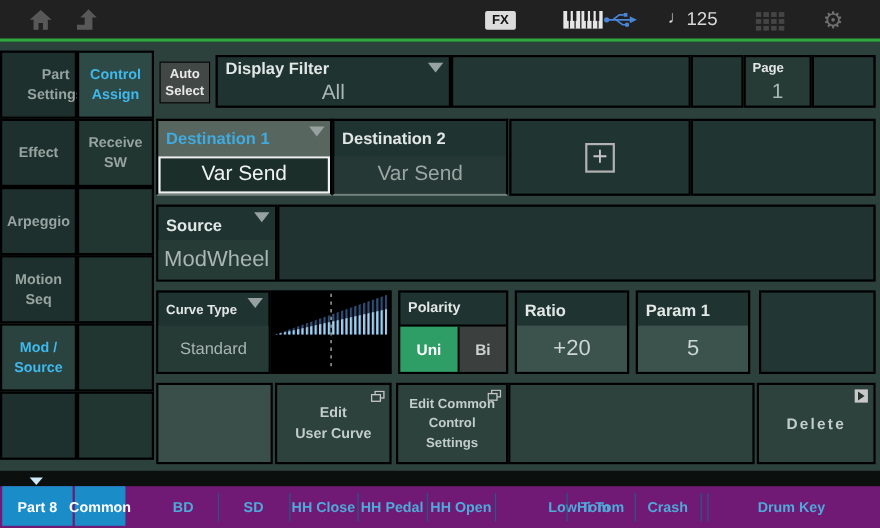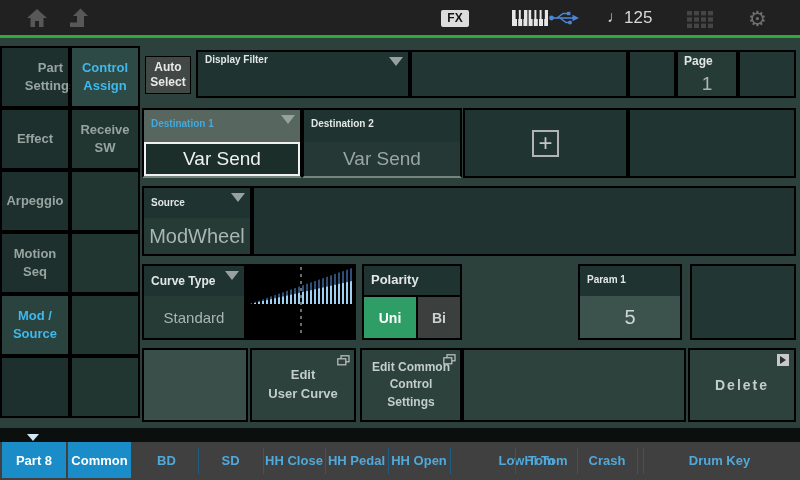--- a/index.html
+++ b/index.html
@@ -42,21 +42,21 @@
 
   
   .cell { position:absolute; border:2px solid #000; background:#203431; }
   .cell.dark { background:#223633; }
   .cell.light { background:#3b4f4a; }
   .cell.mid { background:#2d423d; }
 
   .fbox { position:absolute; border:2px solid #000; background:#1f3431;
           display:flex; flex-direction:column; }
   .fbox .hdr { position:relative; flex:0 0 auto; padding:3px 0 0 7px;
-               font-size:10px; font-weight:bold; color:#e2e7e5; }
+               font-size:15px; font-weight:bold; color:#e2e7e5; }
   .fbox .val { flex:1 1 auto; display:flex; align-items:center; justify-content:center;
                font-size:18px; color:#aab6b2; background:#263a36; }
   .dd-arrow { position:absolute; right:5px; top:5px; width:0; height:0;
               border-left:7px solid transparent; border-right:7px solid transparent;
               border-top:9px solid #97a2a0; }
 
   
   .autosel { position:absolute; left:145px; top:56px; width:46px; height:38px;
              background:#424846; border:1px solid #000; color:#e8e8e8; font-size:12px;
              font-weight:bold; display:flex; align-items:center; justify-content:center;
@@ -109,21 +109,21 @@
   .btn5 { position:absolute; border:2px solid #000; background:#2d423d; color:#c3cdc9;
           font-weight:bold; font-size:13px; line-height:1.45; display:flex;
           align-items:center; justify-content:center; text-align:center; }
   .corner-ico { position:absolute; right:4px; top:3px; }
   .del-ico { position:absolute; right:5px; top:4px; width:12px; height:12px;
              background:#c8c8c8; display:flex; align-items:center; justify-content:center; }
   .del-tri { width:0; height:0; border-top:4px solid transparent;
              border-bottom:4px solid transparent; border-left:6px solid #28332f; }
 
   
-  .botbar { position:absolute; left:0; top:442px; width:800px; height:38px; background:#404040; }
+  .botbar { position:absolute; left:0; top:442px; width:800px; height:38px; background:#701a75; }
   .part-tab { position:absolute; top:0; height:36px; background:#1a8cc8; color:#fff;
               font-weight:bold; font-size:13px; display:flex; align-items:center;
               justify-content:center; }
   .part8-arrow { position:absolute; left:27px; top:434px; width:0; height:0;
                  border-left:6px solid transparent; border-right:6px solid transparent;
                  border-top:7px solid #cfe9f8; z-index:3; }
   .dtab { position:absolute; top:0; height:36px; color:#4fa9da; font-weight:bold;
           font-size:13px; display:flex; align-items:center; justify-content:center; }
   .dsep { position:absolute; top:6px; width:1px; height:26px; background:#1e5d84; }
 </style>
@@ -236,20 +236,21 @@
   <div class="cell dark" style="left:410px;top:50px;width:218px;height:48px;"></div>
   <div class="cell dark" style="left:628px;top:50px;width:48px;height:48px;"></div>
   <div class="cell dark" style="left:738px;top:50px;width:58px;height:48px;"></div>
 
   <div class="autosel pre">Auto
 Select</div>
 
   <div class="fbox dfilter">
     <div class="hdr"><span>Display Filter</span>
       <span class="dd-arrow"></span></div>
+    <div class="val">All</div>
   </div>
 
   <div class="fbox pagebox">
     <div class="hdr"><span>Page</span></div>
     <div class="val">1</div>
   </div>
 
   <div class="fbox dest dest1">
     <div class="hdr"><span>Destination 1</span>
       <span class="dd-arrow"></span></div>
@@ -297,20 +298,24 @@
   </div>
 
   <div class="polbox">
     <div class="hdr"><span>Polarity</span></div>
     <div class="pol-btns">
       <div class="pol-btn uni">Uni</div>
       <div class="pol-btn bi">Bi</div>
     </div>
   </div>
 
+  <div class="fbox ratio">
+    <div class="hdr"><span>Ratio</span></div>
+    <div class="val">+20</div>
+  </div>
   <div class="fbox param1">
     <div class="hdr"><span>Param 1</span></div>
     <div class="val">5</div>
   </div>
   <div class="cell dark" style="left:690px;top:264px;width:106px;height:76px;"></div>
 
   <div class="cell light" style="left:142px;top:348px;width:106px;height:74px;"></div>
 
   <div class="btn5" style="left:250px;top:348px;width:106px;height:74px;">
     <span class="pre">Edit
@@ -340,21 +345,21 @@
   <div class="btn5" style="left:688px;top:348px;width:108px;height:74px;letter-spacing:2px;font-size:14px;">
     <span>Delete</span>
     <span class="del-ico">
         <span class="del-tri"></span>
       </span>
   </div>
 
   <div class="part8-arrow"></div>
   <div class="botbar">
     <div class="part-tab" style="left:2px;width:64px;">Part 8</div>
-    <div class="part-tab" style="left:68px;width:63px;">Common</div>
+    <div class="part-tab" style="left:68px;width:46px;">Common</div>
 
     <div class="dtab" style="left:135px;width:63px;">BD</div>
     <div class="dsep" style="left:198px;"></div>
     <div class="dtab" style="left:198px;width:65px;">SD</div>
     <div class="dsep" style="left:263px;"></div>
     <div class="dtab" style="left:263px;width:62px;">HH Close</div>
     <div class="dsep" style="left:325px;"></div>
     <div class="dtab" style="left:325px;width:63px;">HH Pedal</div>
     <div class="dsep" style="left:388px;"></div>
     <div class="dtab" style="left:388px;width:62px;">HH Open</div>

